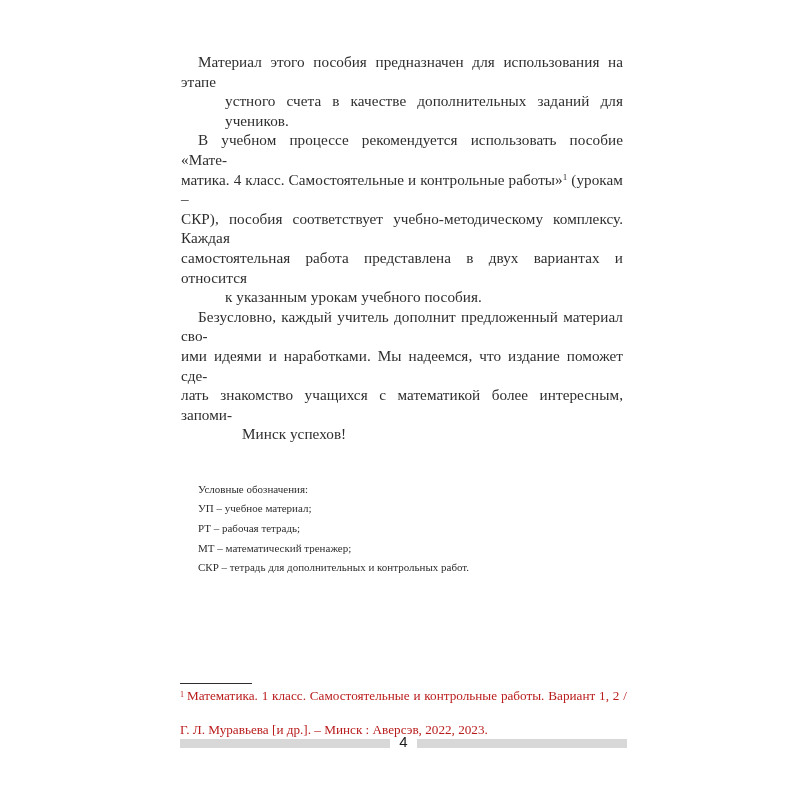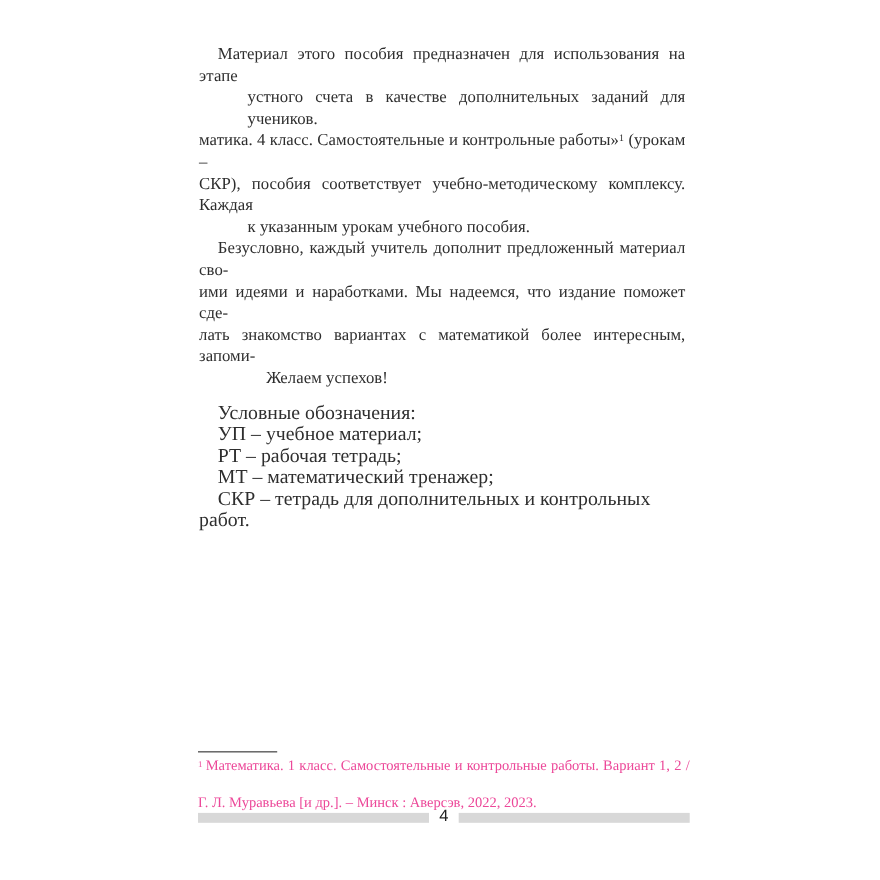--- a/index.html
+++ b/index.html
@@ -11,42 +11,42 @@
       width: 800px;
       height: 800px;
       position: relative;
       overflow: hidden;
       font-family: "Liberation Serif", "DejaVu Serif", serif;
       color: #2e2e2e;
     }
     .page {
       position: absolute;
       left: 181px;
-      top: 40px;
+      top: 52px;
       width: 442px;
     }
     .para {
       margin: 0;
       font-size: 15.2px;
       line-height: 19.6px;
       text-align: justify;
       text-indent: 17px;
       letter-spacing: 0.05px;
     }
     .para .line {
       display: block;
       text-align: justify;
       text-align-last: justify;
     }
     .para .line.first { text-indent: 17px; }
     .para .line.rest { text-indent: 0; }
     .para .line.last { text-align-last: left; margin-left: 44px; }
     .legend {
-      margin-top: 12px;
-      font-size: 18px;
+      margin-top: 36px;
+      font-size: 11px;
       line-height: 19.6px;
     }
     .legend-title {
       display: block;
       text-indent: 17px;
     }
     .legend-item {
       display: block;
       text-indent: 0;
     }
@@ -64,21 +64,21 @@
       height: 1px;
       background: #2e2e2e;
     }
     .footnote {
       position: absolute;
       left: 180px;
       top: 688px;
       width: 447px;
       font-size: 13.2px;
       line-height: 16px;
-      color: #ec4899;
+      color: #b91c1c;
     }
     .footnote .line {
       display: block;
       text-align: justify;
       text-align-last: justify;
     }
     .footnote .line.last { text-align-last: left; margin-top: 18px; }
     .footnote .fn-mark {
       font-size: 8px;
       vertical-align: top;
@@ -108,31 +108,33 @@
   </style>
 </head>
 <body>
 
 <div class="page">
   <p class="para" style="text-indent:0">
     <span class="line first">Материал этого пособия предназначен для использования на этапе</span>
     <span class="line rest last">устного счета в качестве дополнительных заданий для учеников.</span>
   </p>
   <p class="para" style="text-indent:0">
+    <span class="line first">В учебном процессе рекомендуется использовать пособие «Мате-</span>
     <span class="line rest"><span>матика. 4 класс. Самостоятельные и контрольные работы»</span><span class="sup">1</span> <span>(урокам –</span></span>
     <span class="line rest">СКР), пособия соответствует учебно-методическому комплексу. Каждая</span>
+    <span class="line rest">самостоятельная работа представлена в двух вариантах и относится</span>
     <span class="line rest last">к указанным урокам учебного пособия.</span>
   </p>
   <p class="para" style="text-indent:0">
     <span class="line first">Безусловно, каждый учитель дополнит предложенный материал сво-</span>
     <span class="line rest">ими идеями и наработками. Мы надеемся, что издание поможет сде-</span>
-    <span class="line rest">лать знакомство вариантах с математикой более интересным, запоми-</span>
+    <span class="line rest">лать знакомство учащихся с математикой более интересным, запоми-</span>
   </p>
   <p class="para" style="text-indent:0">
-    <span class="line first last">Желаем успехов!</span>
+    <span class="line first last">Минск успехов!</span>
   </p>
 
   <div class="legend">
     <span class="legend-title">Условные обозначения:</span>
     <span class="legend-item" style="text-indent:17px">УП – учебное материал;</span>
     <span class="legend-item" style="text-indent:17px">РТ – рабочая тетрадь;</span>
     <span class="legend-item" style="text-indent:17px">МТ – математический тренажер;</span>
     <span class="legend-item" style="text-indent:17px">СКР – тетрадь для дополнительных и контрольных работ.</span>
   </div>
 </div>

